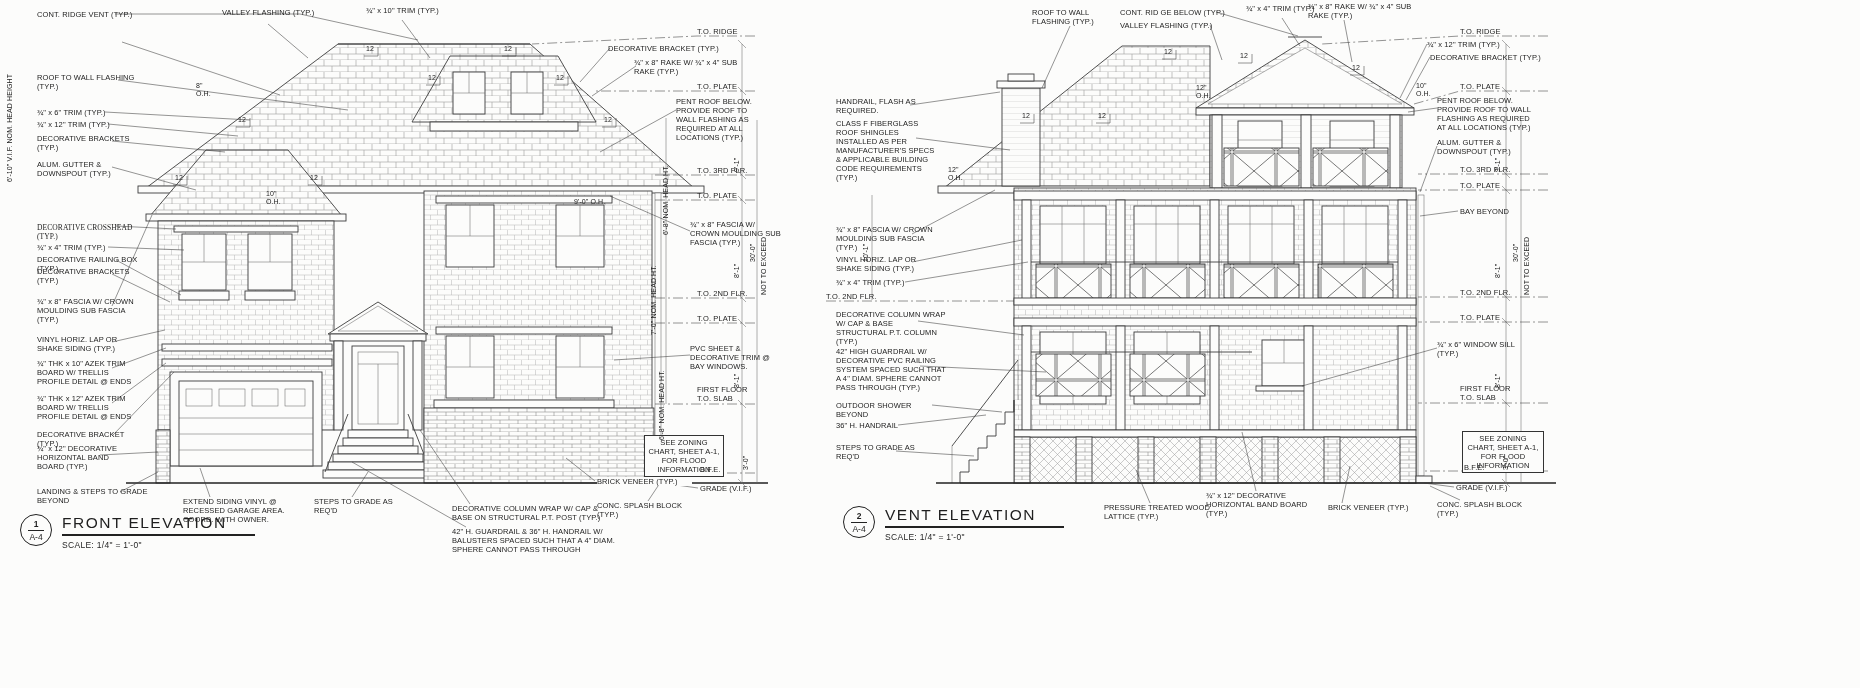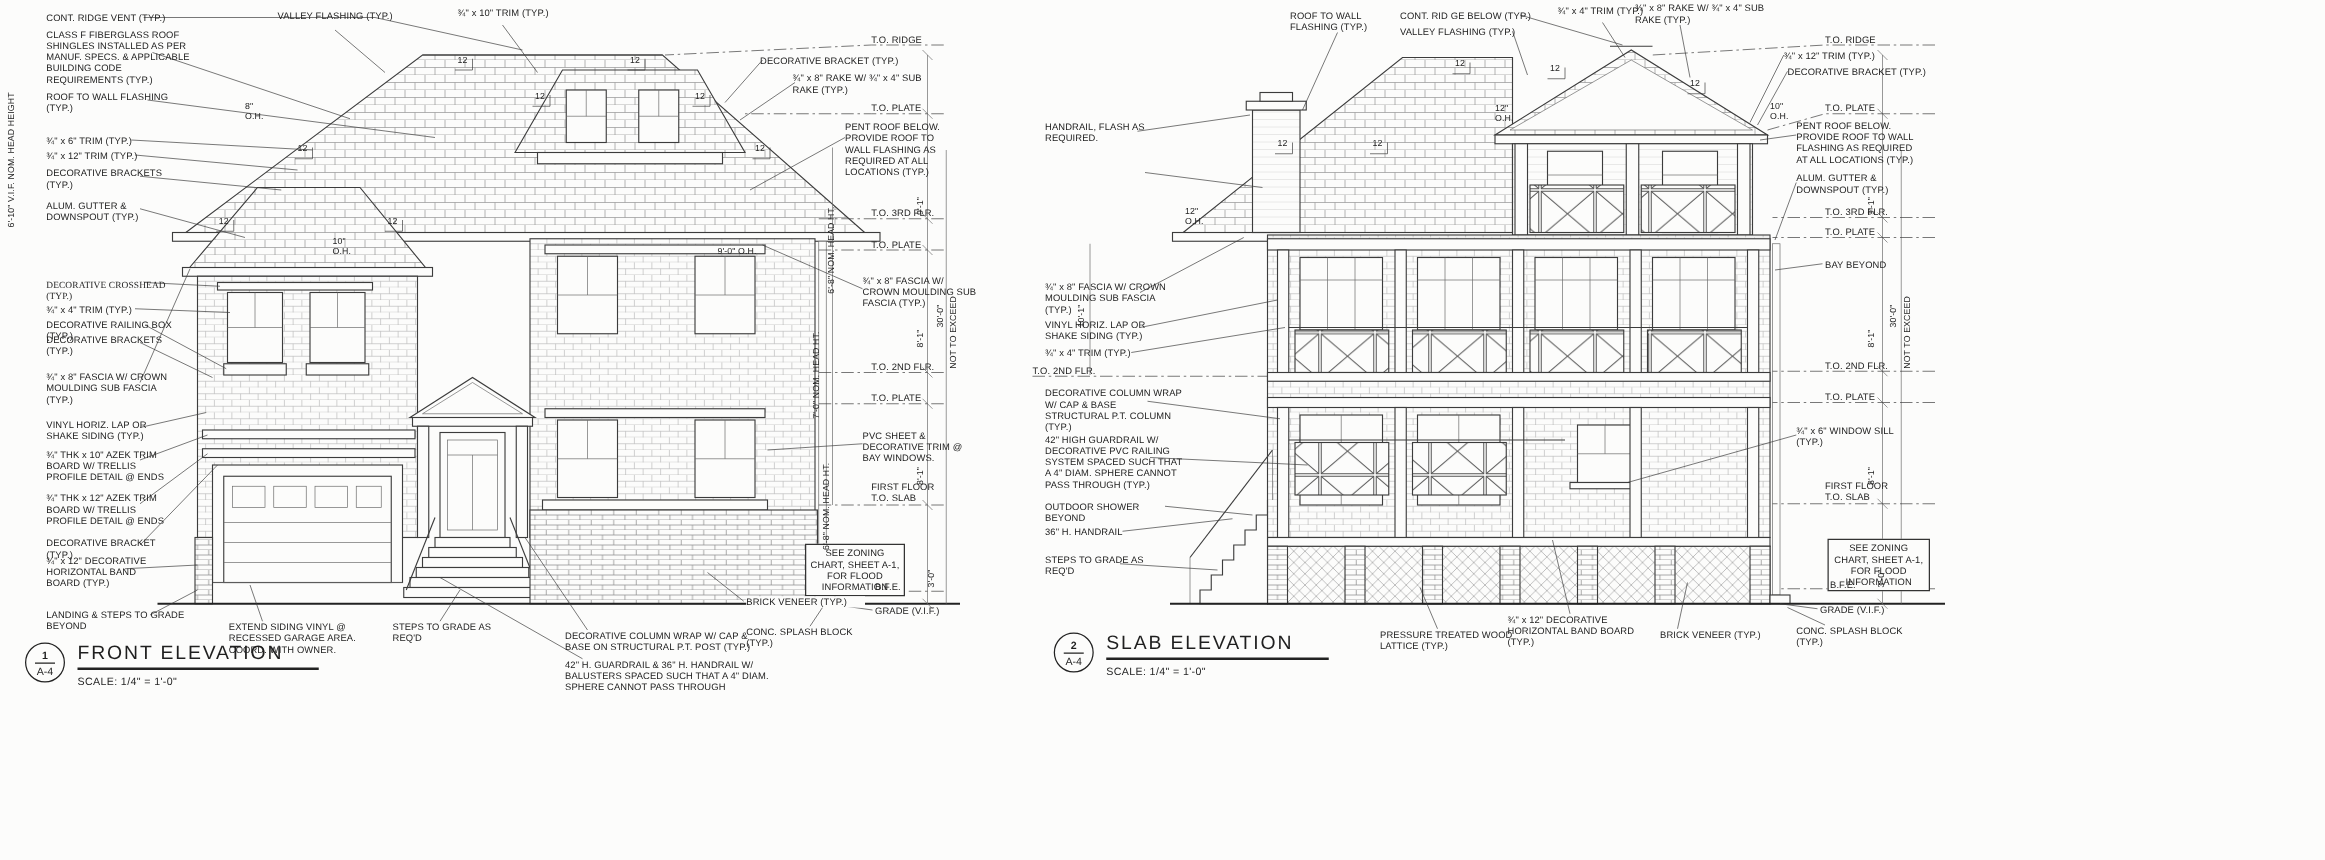--- a/index.html
+++ b/index.html
@@ -358,21 +358,20 @@
         <polyline points="1162,59 1176,59 1176,50" class="leader"></polyline>
         <polyline points="1238,63 1252,63 1252,54" class="leader"></polyline>
         <polyline points="1350,75 1364,75 1364,66" class="leader"></polyline>
         <polyline points="1020,123 1034,123 1034,114" class="leader"></polyline>
         <polyline points="1096,123 1110,123 1110,114" class="leader"></polyline>
       </g>
   </svg>
 
   <div id="labels">
       <div class="lbl" style="left: 37px; top: 10px; width: 118px;">CONT. RIDGE VENT (TYP.)</div>
-      <div class="lbl" style="left: 37px; top: 23px; width: 118px;">CLASS F FIBERGLASS ROOF SHINGLES INSTALLED AS PER MANUF. SPECS. &amp; APPLICABLE BUILDING CODE REQUIREMENTS (TYP.)</div>
       <div class="lbl" style="left: 37px; top: 73px; width: 105px;">ROOF TO WALL FLASHING (TYP.)</div>
       <div class="lbl" style="left: 37px; top: 108px; width: 110px;">¾" x 6" TRIM (TYP.)</div>
       <div class="lbl" style="left: 37px; top: 120px; width: 110px;">¾" x 12" TRIM (TYP.)</div>
       <div class="lbl" style="left: 37px; top: 134px; width: 100px;">DECORATIVE BRACKETS (TYP.)</div>
       <div class="lbl" style="left: 37px; top: 160px; width: 100px;">ALUM. GUTTER &amp; DOWNSPOUT (TYP.)</div>
       <div class="lbl" style="left: 37px; top: 223px; width: 112px; font-family: Liberation Serif, serif;">DECORATIVE CROSSHEAD (TYP.)</div>
       <div class="lbl" style="left: 37px; top: 243px; width: 110px;">¾" x 4" TRIM (TYP.)</div>
       <div class="lbl" style="left: 37px; top: 255px; width: 112px;">DECORATIVE RAILING BOX (TYP.)</div>
       <div class="lbl" style="left: 37px; top: 267px; width: 100px;">DECORATIVE BRACKETS (TYP.)</div>
       <div class="lbl" style="left: 37px; top: 297px; width: 102px;">¾" x 8" FASCIA W/ CROWN MOULDING SUB FASCIA (TYP.)</div>
@@ -429,20 +428,21 @@
       <div class="lbl" style="left: 604px; top: 116px; font-size: 7px;">12</div>
       <div class="lbl" style="left: 175px; top: 174px; font-size: 7px;">12</div>
       <div class="lbl" style="left: 310px; top: 174px; font-size: 7px;">12</div>
       <div class="lbl" style="left: 1032px; top: 8px; width: 88px;">ROOF TO WALL FLASHING (TYP.)</div>
       <div class="lbl" style="left: 1120px; top: 8px; width: 120px;">CONT. RID GE BELOW (TYP.)</div>
       <div class="lbl" style="left: 1120px; top: 21px; width: 120px;">VALLEY FLASHING (TYP.)</div>
       <div class="lbl" style="left: 1246px; top: 4px; width: 76px;">¾" x 4" TRIM (TYP.)</div>
       <div class="lbl" style="left: 1308px; top: 2px; width: 118px;">¾" x 8" RAKE W/ ¾" x 4" SUB RAKE (TYP.)</div>
       <div class="lbl" style="left: 1427px; top: 40px; width: 92px;">¾" x 12" TRIM (TYP.)</div>
       <div class="lbl" style="left: 836px; top: 97px; width: 96px;">HANDRAIL, FLASH AS REQUIRED.</div>
+      <div class="lbl" style="left: 836px; top: 119px; width: 100px;">CLASS F FIBERGLASS ROOF SHINGLES INSTALLED AS PER MANUFACTURER'S SPECS &amp; APPLICABLE BUILDING CODE REQUIREMENTS (TYP.)</div>
       <div class="lbl" style="left: 836px; top: 225px; width: 100px;">¾" x 8" FASCIA W/ CROWN MOULDING SUB FASCIA (TYP.)</div>
       <div class="lbl" style="left: 836px; top: 255px; width: 100px;">VINYL HORIZ. LAP OR SHAKE SIDING (TYP.)</div>
       <div class="lbl" style="left: 836px; top: 278px; width: 100px;">¾" x 4" TRIM (TYP.)</div>
       <div class="lbl level" style="left: 826px; top: 292px;">T.O. 2ND FLR.</div>
       <div class="lbl" style="left: 836px; top: 310px; width: 110px;">DECORATIVE COLUMN WRAP W/ CAP &amp; BASE STRUCTURAL P.T. COLUMN (TYP.)</div>
       <div class="lbl" style="left: 836px; top: 347px; width: 110px;">42" HIGH GUARDRAIL W/ DECORATIVE PVC RAILING SYSTEM SPACED SUCH THAT A 4" DIAM. SPHERE CANNOT PASS THROUGH (TYP.)</div>
       <div class="lbl" style="left: 836px; top: 401px; width: 110px;">OUTDOOR SHOWER BEYOND</div>
       <div class="lbl" style="left: 836px; top: 421px; width: 110px;">36" H. HANDRAIL</div>
       <div class="lbl" style="left: 836px; top: 443px; width: 84px;">STEPS TO GRADE AS REQ'D</div>
       <div class="lbl" style="left: 862px; top: 262px; width: 32px; font-size: 7px; transform-origin: 0px 0px; transform: rotate(-90deg);">10'-1"</div>
@@ -495,18 +495,18 @@
       <div class="tb-scale">SCALE: 1/4" = 1'-0"</div>
     </div>
   </div>
 
   <div class="titleblock" style="left:843px; top:506px">
     <div class="tb-circle">
       <div class="tb-num">2</div>
       <div class="tb-sheet">A-4</div>
     </div>
     <div class="tb-text">
-      <div class="tb-title">SLAB ELEVATION</div>
+      <div class="tb-title">VENT ELEVATION</div>
       <div class="tb-scale">SCALE: 1/4" = 1'-0"</div>
     </div>
   </div>
 
 </div>
 
 </body></html>

